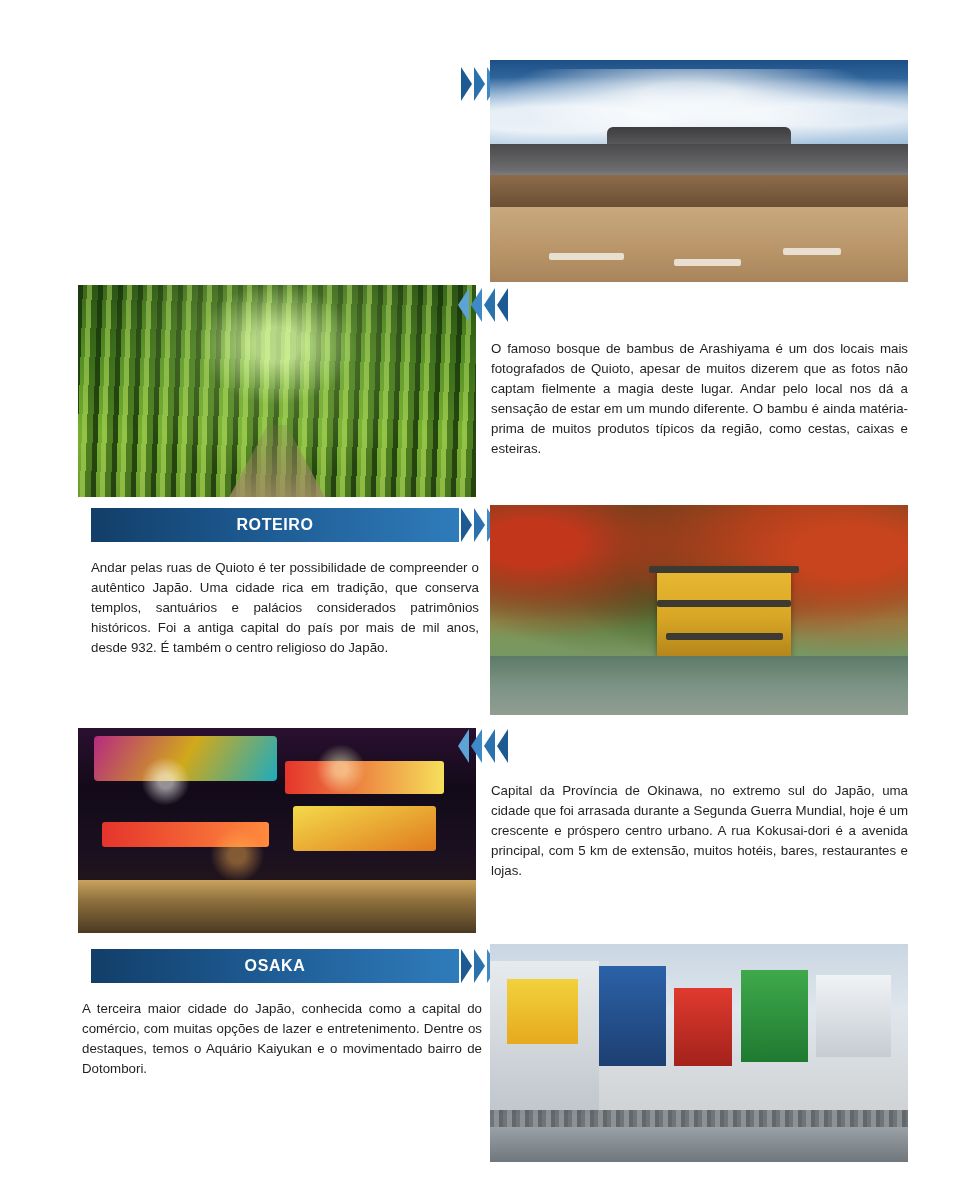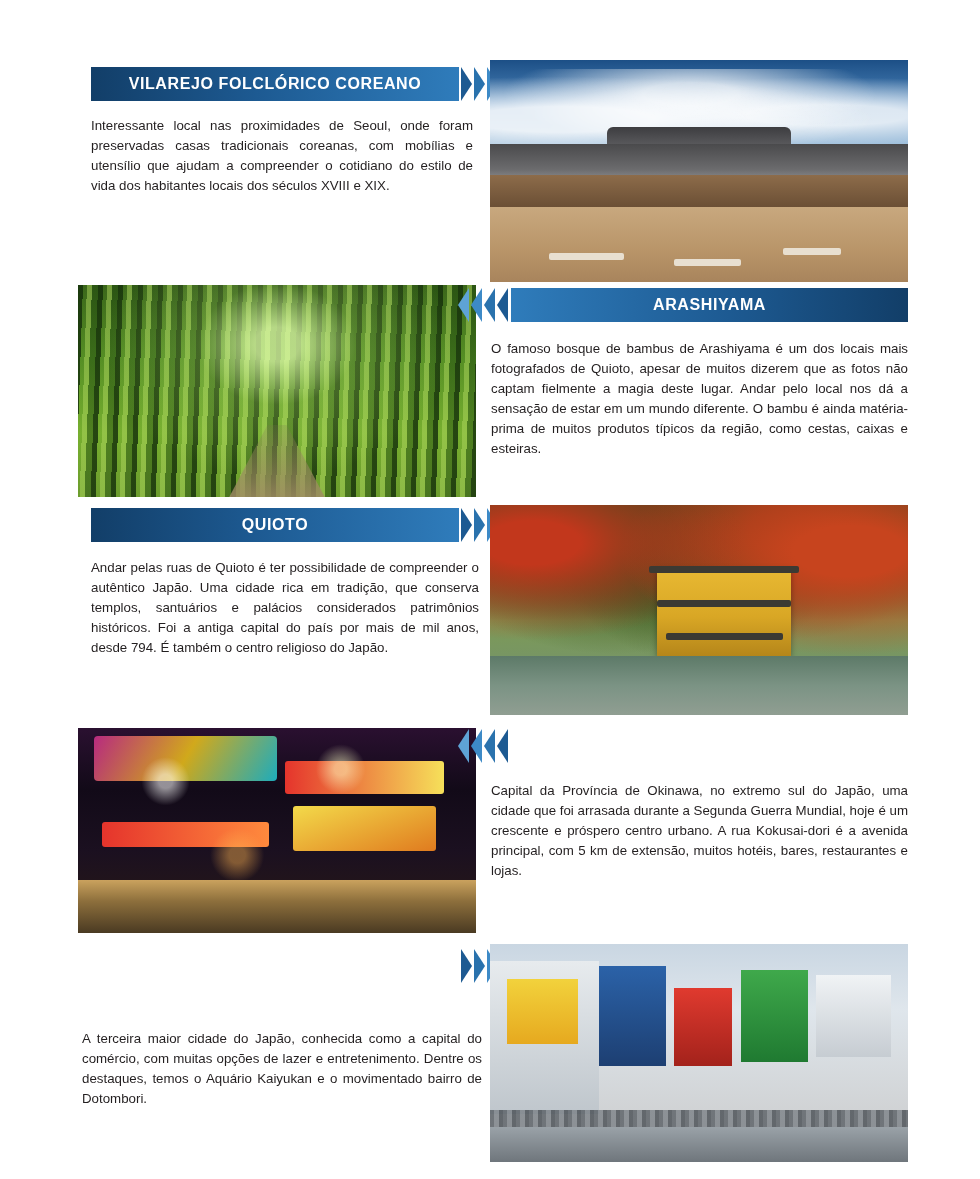--- a/index.html
+++ b/index.html
@@ -276,31 +276,27 @@
     background: repeating-linear-gradient(90deg, #50565c 0 4px, #767c82 4px 9px, #3e444a 9px 13px);
     opacity: .75;
   }
 </style>
 </head>
 <body>
 
 <div class="page">
 
 
-  <div class="banner" style="left:91px; top:67px; width:368px;">
-    <span class="banner-text">VILAREJO FOLCLÓRICO COREANO</span>
-  </div>
   <div class="chev right" style="left:461px; top:67px;">
     <i></i>
       <i></i>
       <i></i>
       <i></i>
   </div>
 
-  <div class="body-text" style="left:91px; top:116px; width:382px;">Interessante local nas proximidades de Seoul, onde foram preservadas casas tradicionais coreanas, com mobílias e utensílio que ajudam a compreender o cotidiano do estilo de vida dos habitantes locais dos séculos XVIII e XIX.</div>
 
   <div class="photo" id="ph-village" style="left:490px; top:60px; width:418px; height:222px;">
     <div class="sky"></div>
     <div class="clouds"></div>
     <div class="ground"></div>
     <div class="hall"></div>
     <div class="roofline"></div>
     <div class="wall"></div>
     <div class="bench" style="left:14%; bottom:10%; width:18%;"></div>
     <div class="bench" style="left:44%; bottom:7%; width:16%;"></div>
@@ -312,37 +308,34 @@
     <div class="glow"></div>
     <div class="path"></div>
   </div>
 
   <div class="chev left" style="left:458px; top:288px;">
     <i></i>
       <i></i>
       <i></i>
       <i></i>
   </div>
-  <div class="banner rev" style="left:511px; top:288px; width:397px;">
-    <span class="banner-text">ARASHIYAMA</span>
-  </div>
 
   <div class="body-text" style="left:491px; top:339px; width:417px;">O famoso bosque de bambus de Arashiyama é um dos locais mais fotografados de Quioto, apesar de muitos dizerem que as fotos não captam fielmente a magia deste lugar. Andar pelo local nos dá a sensação de estar em um mundo diferente. O bambu é ainda matéria-prima de muitos produtos típicos da região, como cestas, caixas e esteiras.</div>
 
   <div class="banner" style="left:91px; top:508px; width:368px;">
-    <span class="banner-text">QUIOTO</span>
+    <span class="banner-text">ROTEIRO</span>
   </div>
   <div class="chev right" style="left:461px; top:508px;">
     <i></i>
       <i></i>
       <i></i>
       <i></i>
   </div>
 
-  <div class="body-text" style="left:91px; top:558px; width:388px;">Andar pelas ruas de Quioto é ter possibilidade de compreender o autêntico Japão. Uma cidade rica em tradição, que conserva templos, santuários e palácios considerados patrimônios históricos. Foi a antiga capital do país por mais de mil anos, desde 794. É também o centro religioso do Japão.</div>
+  <div class="body-text" style="left:91px; top:558px; width:388px;">Andar pelas ruas de Quioto é ter possibilidade de compreender o autêntico Japão. Uma cidade rica em tradição, que conserva templos, santuários e palácios considerados patrimônios históricos. Foi a antiga capital do país por mais de mil anos, desde 932. É também o centro religioso do Japão.</div>
 
   <div class="photo" id="ph-quioto" style="left:490px; top:505px; width:418px; height:210px;">
     <div class="foliage"></div>
     <div class="pavilion"></div>
     <div class="water"></div>
     <div class="proof" style="left:38%; top:29%; width:36%;"></div>
     <div class="proof" style="left:40%; top:45%; width:32%;"></div>
     <div class="proof" style="left:42%; top:61%; width:28%;"></div>
   </div>
 
@@ -358,28 +351,31 @@
 
   <div class="chev left" style="left:458px; top:729px;">
     <i></i>
       <i></i>
       <i></i>
       <i></i>
   </div>
 
   <div class="body-text" style="left:491px; top:781px; width:417px;">Capital da Província de Okinawa, no extremo sul do Japão, uma cidade que foi arrasada durante a Segunda Guerra Mundial, hoje é um crescente e próspero centro urbano. A rua Kokusai-dori é a avenida principal, com 5 km de extensão, muitos hotéis, bares, restaurantes e lojas.</div>
 
+  <div class="banner" style="left:91px; top:949px; width:368px;">
+    <span class="banner-text">OSAKA</span>
+  </div>
   <div class="chev right" style="left:461px; top:949px;">
     <i></i>
       <i></i>
       <i></i>
       <i></i>
   </div>
 
-  <div class="body-text" style="left:82px; top:1029px; width:400px;">A terceira maior cidade do Japão, conhecida como a capital do comércio, com muitas opções de lazer e entretenimento. Dentre os destaques, temos o Aquário Kaiyukan e o movimentado bairro de Dotombori.</div>
+  <div class="body-text" style="left:82px; top:999px; width:400px;">A terceira maior cidade do Japão, conhecida como a capital do comércio, com muitas opções de lazer e entretenimento. Dentre os destaques, temos o Aquário Kaiyukan e o movimentado bairro de Dotombori.</div>
 
   <div class="photo" id="ph-osaka" style="left:490px; top:944px; width:418px; height:218px;">
     <div class="blockL"></div>
     <div class="billboard1"></div>
     <div class="billboard2"></div>
     <div class="billboard3"></div>
     <div class="billboard4"></div>
     <div class="billboard5"></div>
     <div class="crowd"></div>
     <div class="street"></div>

